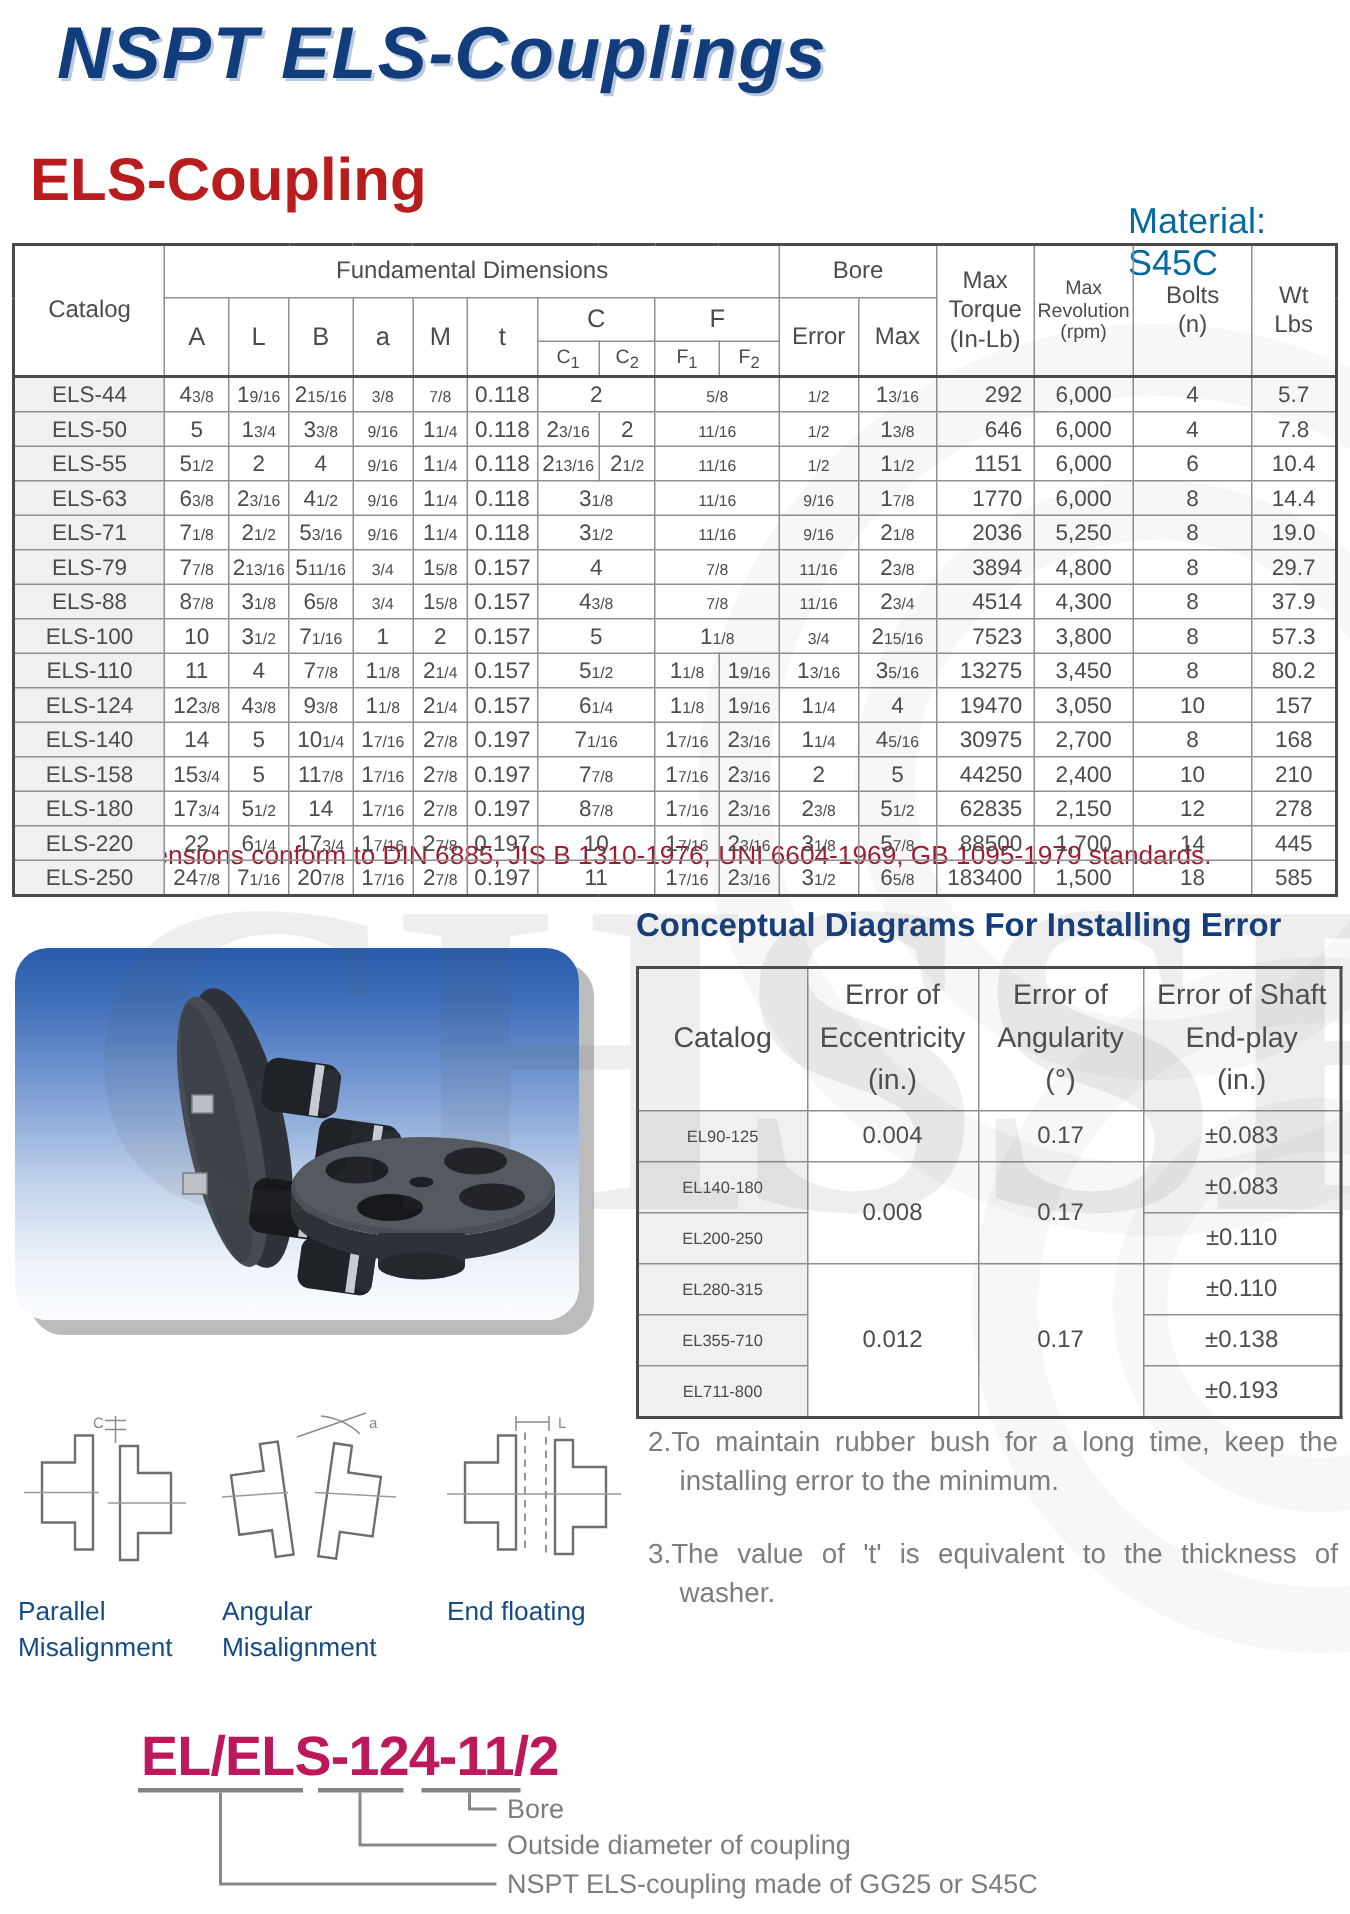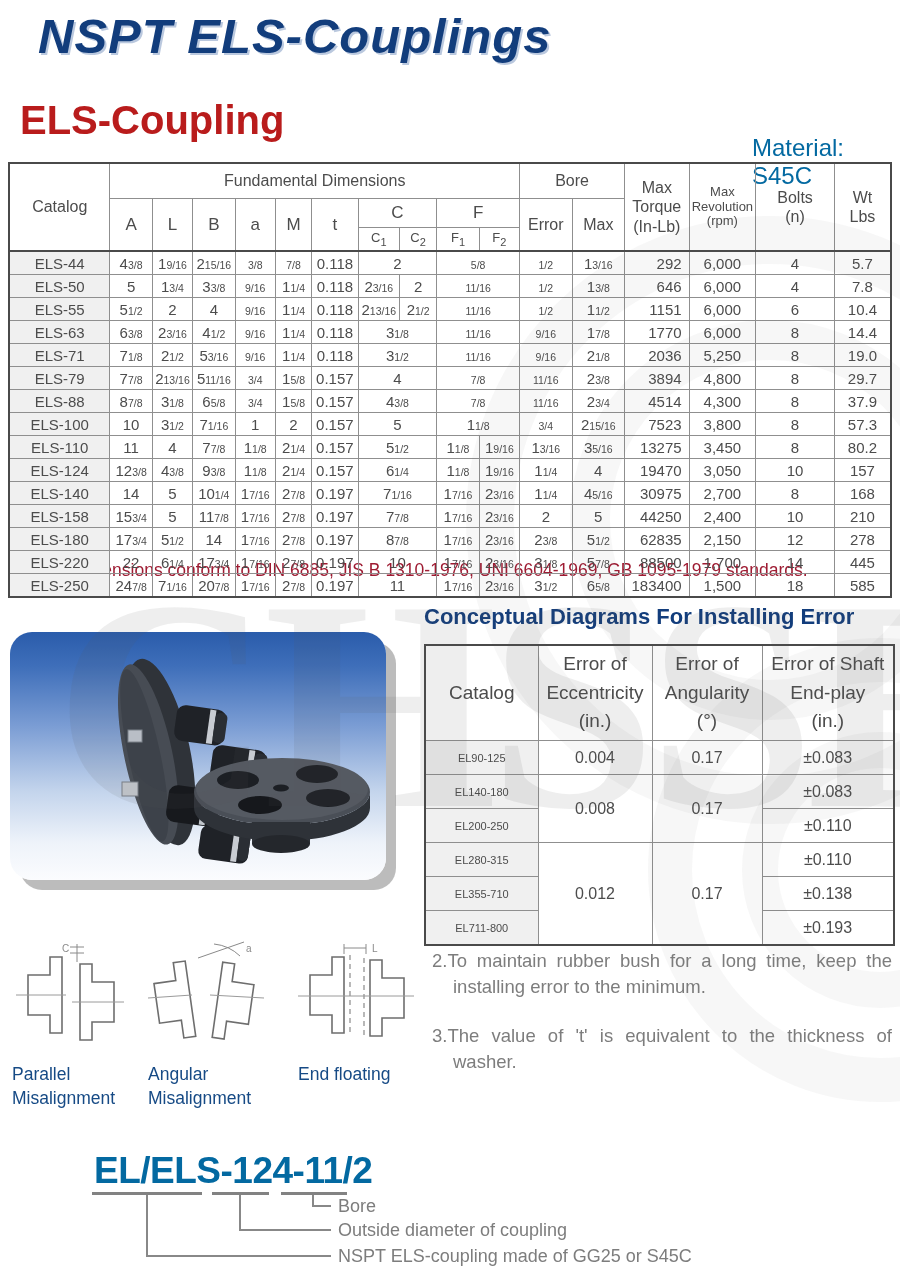--- a/index.html
+++ b/index.html
@@ -53,21 +53,21 @@
   
   .sketch{z-index:2;}
   .diag-label{font-size:17.5px;color:#164a85;line-height:1.35;z-index:2;}
 
   
   #notes{left:432px;top:948px;width:460px;z-index:2;}
   .note{font-size:18.5px;line-height:26px;color:#7d7d7d;text-align:justify;
         padding-left:21px;text-indent:-21px;margin-bottom:23px;}
 
   
-  #part-code{left:94px;top:1150px;font-size:37px;font-weight:bold;color:#0369a1;
+  #part-code{left:94px;top:1150px;font-size:37px;font-weight:bold;color:#be185d;
              letter-spacing:-0.5px;z-index:2;}
   .code-underline{height:3px;background:#828282;z-index:2;}
   #pn-lines{left:0;top:1150px;z-index:2;}
   .pn-label{font-size:18px;color:#7d7d7d;z-index:2;white-space:nowrap;}
 </style>
 </head>
 <body>
 
 <div id="page">
 

